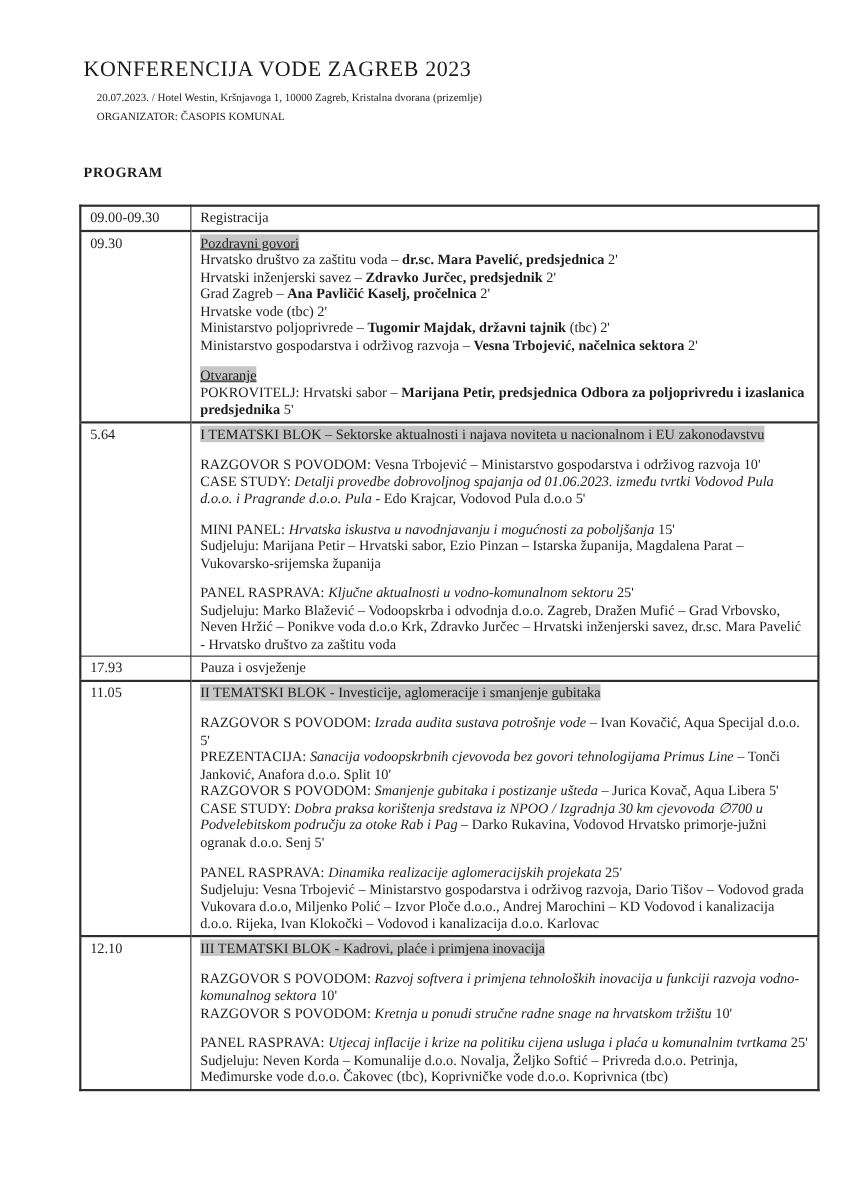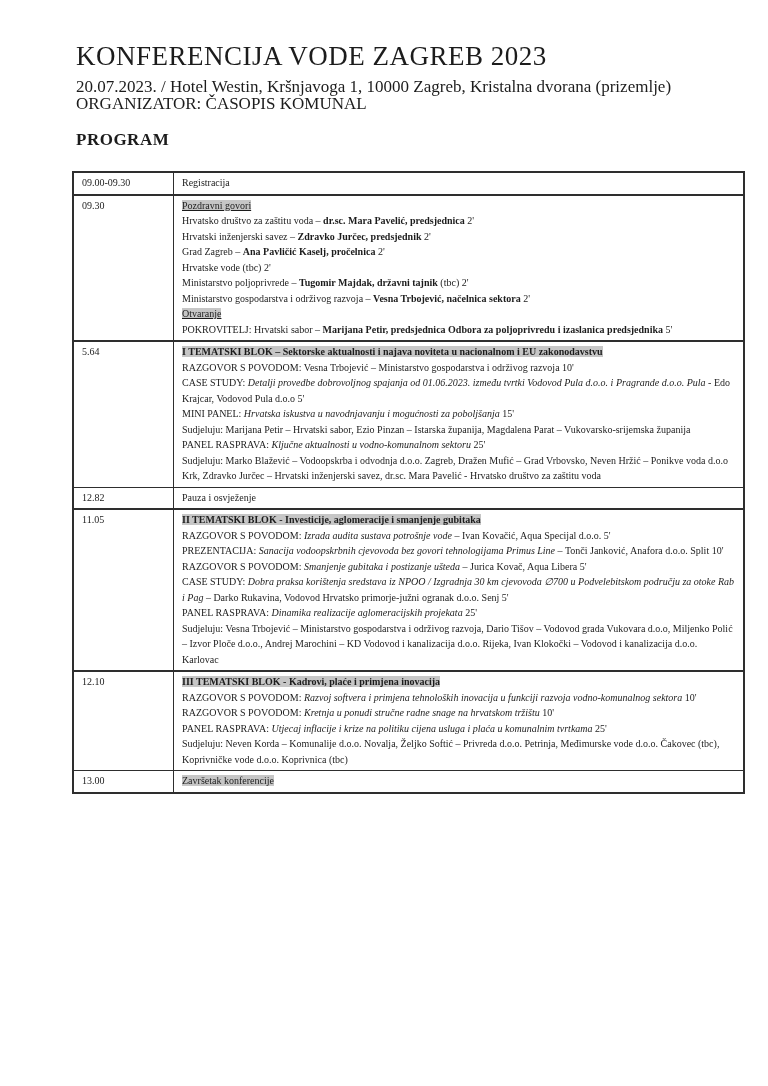--- a/index.html
+++ b/index.html
@@ -12,59 +12,59 @@
   .page {
     position: relative;
     width: 768px;
     height: 1086px;
     background: #ffffff;
     box-sizing: border-box;
     padding: 40px 23px 0 72px;
     overflow: hidden;
   }
   .doc-title {
-    font-size: 27px;
+    font-size: 20px;
     font-weight: normal;
     letter-spacing: 0.5px;
-    margin: 1px 0 6px 4px;
+    margin: 12px 0 6px 4px;
     white-space: nowrap;
   }
   .doc-meta {
-    font-size: 17px;
+    font-size: 10px;
     line-height: 17px;
-    margin-left: 4px;
+    margin-left: 16px;
   }
   .program-heading {
-    font-size: 17px;
+    font-size: 13px;
     font-weight: bold;
     letter-spacing: 0.5px;
-    margin: 18px 0 0 4px;
+    margin: 34px 0 0 4px;
   }
   table.program {
     border-collapse: collapse;
     width: 673px;
     margin-top: 21px;
     table-layout: fixed;
     border: 2px solid var(--line, #2e2e2e);
   }
   table.program td {
     border: 1px solid var(--line, #2e2e2e);
     vertical-align: top;
-    font-size: 10px;
+    font-size: 13px;
     line-height: 15.5px;
     padding: 2px 8px 3px 8px;
   }
   table.program tr.thick td { border-top-width: 2px; }
   td.time-cell { width: 83px; }
   .line { min-height: 15.5px; }
-  .line.gap { margin-top: 0; }
+  .line.gap { margin-top: 12px; }
   .seg-n  { font-weight: normal; }
   .seg-b  { font-weight: bold; }
   .seg-bi { font-weight: normal; font-style: italic; }
-  .seg-head { font-weight: bold; background: var(--hl, #c6c6c6); }
+  .seg-head { font-weight: normal; background: var(--hl, #c6c6c6); }
   .seg-uh { background: var(--hl, #c6c6c6); text-decoration: underline; }
   .seg-hl { background: var(--hl, #c6c6c6); }
 </style>
 </head>
 <body>
 
 <div class="page">
   <h1 class="doc-title">KONFERENCIJA VODE ZAGREB 2023</h1>
   <div class="doc-meta">20.07.2023. / Hotel Westin, Kršnjavoga 1, 10000 Zagreb, Kristalna dvorana (prizemlje)</div>
   <div class="doc-meta">ORGANIZATOR: ČASOPIS KOMUNAL</div>
@@ -97,21 +97,21 @@
             <div class="line"><span class="seg-head">I TEMATSKI BLOK – Sektorske aktualnosti i najava noviteta u nacionalnom i EU zakonodavstvu</span></div>
             <div class="line gap"><span class="seg-n">RAZGOVOR S POVODOM: Vesna Trbojević – Ministarstvo gospodarstva i održivog razvoja 10'</span></div>
             <div class="line"><span class="seg-n">CASE STUDY: </span><span class="seg-bi">Detalji provedbe dobrovoljnog spajanja od 01.06.2023. između tvrtki Vodovod Pula d.o.o. i Pragrande d.o.o. Pula</span><span class="seg-n"> - Edo Krajcar, Vodovod Pula d.o.o 5'</span></div>
             <div class="line gap"><span class="seg-n">MINI PANEL: </span><span class="seg-bi">Hrvatska iskustva u navodnjavanju i mogućnosti za poboljšanja</span><span class="seg-n"> 15'</span></div>
             <div class="line"><span class="seg-n">Sudjeluju: Marijana Petir – Hrvatski sabor, Ezio Pinzan – Istarska županija, Magdalena Parat – Vukovarsko-srijemska županija</span></div>
             <div class="line gap"><span class="seg-n">PANEL RASPRAVA: </span><span class="seg-bi">Ključne aktualnosti u vodno-komunalnom sektoru</span><span class="seg-n"> 25'</span></div>
             <div class="line"><span class="seg-n">Sudjeluju: Marko Blažević – Vodoopskrba i odvodnja d.o.o. Zagreb, Dražen Mufić – Grad Vrbovsko, Neven Hržić – Ponikve voda d.o.o Krk, Zdravko Jurčec – Hrvatski inženjerski savez, dr.sc. Mara Pavelić - Hrvatsko društvo za zaštitu voda</span></div>
           </td>
         </tr>
         <tr>
-          <td class="time-cell">12.82</td>
+          <td class="time-cell">17.93</td>
           <td class="content-cell">
             <div class="line"><span class="seg-n">Pauza i osvježenje</span></div>
           </td>
         </tr>
         <tr class="thick">
           <td class="time-cell">11.05</td>
           <td class="content-cell">
             <div class="line"><span class="seg-head">II TEMATSKI BLOK - Investicije, aglomeracije i smanjenje gubitaka</span></div>
             <div class="line gap"><span class="seg-n">RAZGOVOR S POVODOM: </span><span class="seg-bi">Izrada audita sustava potrošnje vode</span><span class="seg-n"> – Ivan Kovačić, Aqua Specijal d.o.o. 5'</span></div>
             <div class="line"><span class="seg-n">PREZENTACIJA: </span><span class="seg-bi">Sanacija vodoopskrbnih cjevovoda bez govori tehnologijama Primus Line</span><span class="seg-n"> – Tonči Janković, Anafora d.o.o. Split 10'</span></div>
@@ -124,21 +124,15 @@
         <tr class="thick">
           <td class="time-cell">12.10</td>
           <td class="content-cell">
             <div class="line"><span class="seg-head">III TEMATSKI BLOK - Kadrovi, plaće i primjena inovacija</span></div>
             <div class="line gap"><span class="seg-n">RAZGOVOR S POVODOM: </span><span class="seg-bi">Razvoj softvera i primjena tehnoloških inovacija u funkciji razvoja vodno-komunalnog sektora</span><span class="seg-n"> 10'</span></div>
             <div class="line"><span class="seg-n">RAZGOVOR S POVODOM: </span><span class="seg-bi">Kretnja u ponudi stručne radne snage na hrvatskom tržištu</span><span class="seg-n"> 10'</span></div>
             <div class="line gap"><span class="seg-n">PANEL RASPRAVA: </span><span class="seg-bi">Utjecaj inflacije i krize na politiku cijena usluga i plaća u komunalnim tvrtkama</span><span class="seg-n"> 25'</span></div>
             <div class="line"><span class="seg-n">Sudjeluju: Neven Korda – Komunalije d.o.o. Novalja, Željko Softić – Privreda d.o.o. Petrinja, Međimurske vode d.o.o. Čakovec (tbc), Koprivničke vode d.o.o. Koprivnica (tbc)</span></div>
           </td>
         </tr>
-        <tr>
-          <td class="time-cell">13.00</td>
-          <td class="content-cell">
-            <div class="line"><span class="seg-hl">Završetak konferencije</span></div>
-          </td>
-        </tr>
       </tbody>
   </table>
 </div>
 
 </body></html>

